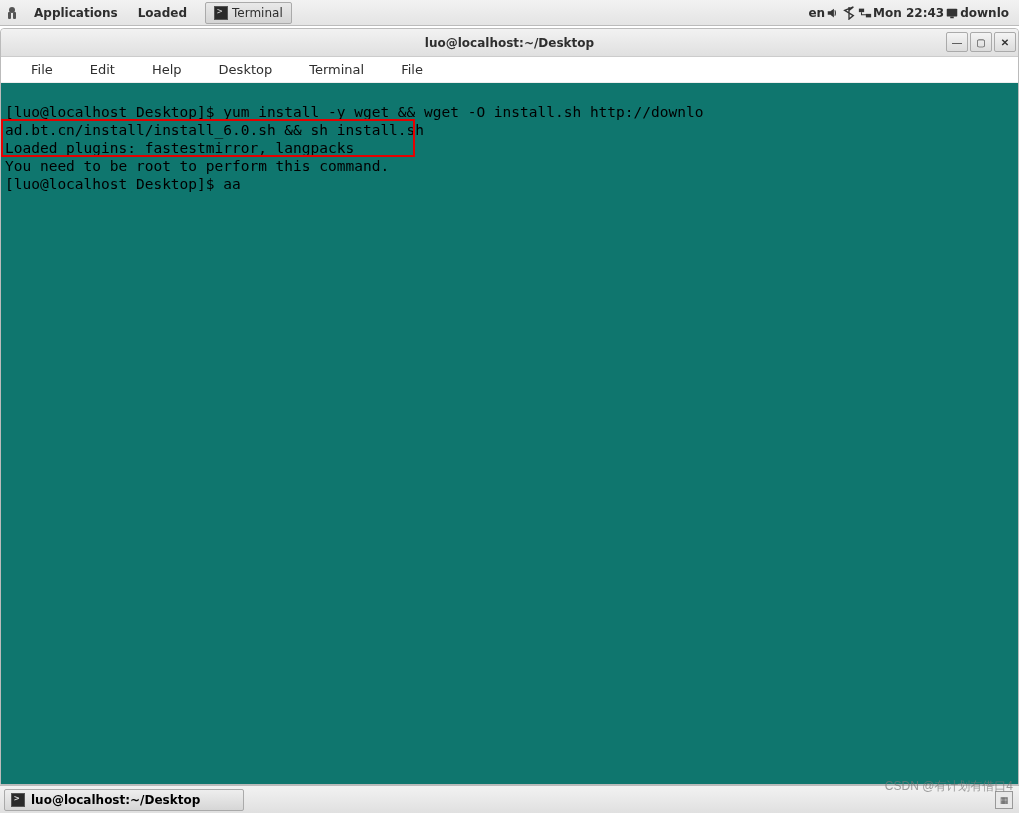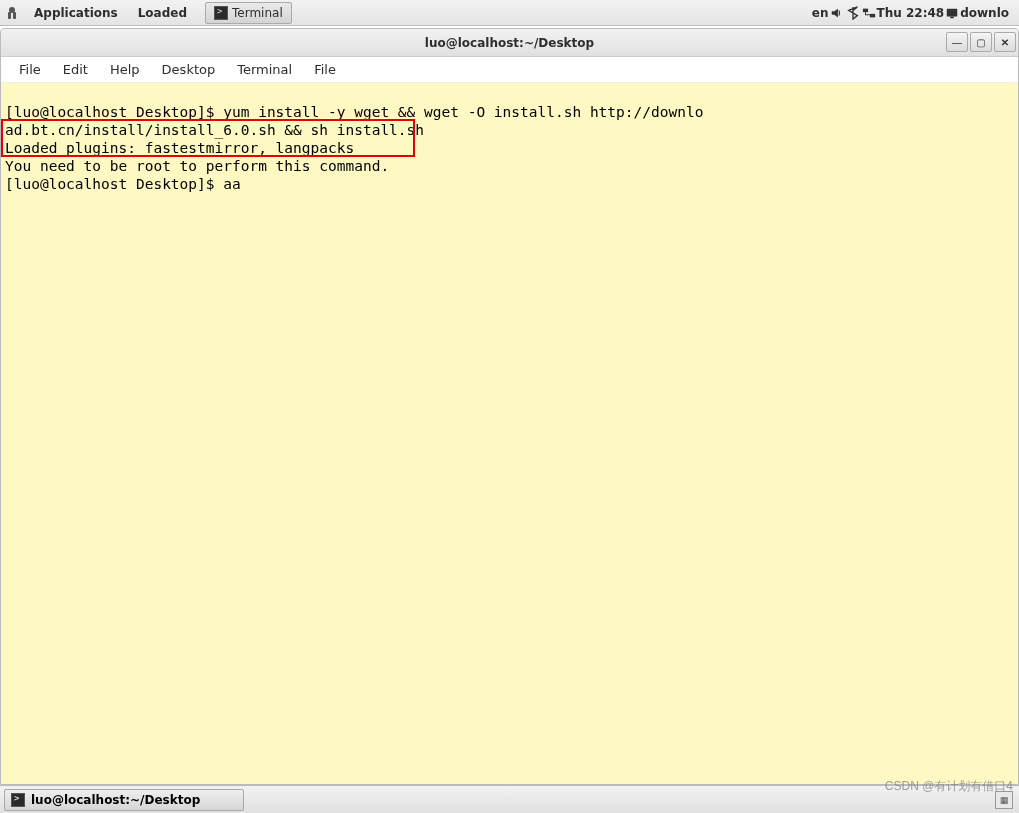--- a/index.html
+++ b/index.html
@@ -18,23 +18,23 @@
   .tray-icon { width: 16px; height: 16px; display: flex; align-items: center; justify-content: center; color: #333; }
   .tray-icon svg { width: 14px; height: 14px; }
   .tray-text { font-size: 12px; font-weight: bold; }
   
   .window { position: absolute; top: 28px; left: 0; right: 0; bottom: 28px; background: #fff; border: 1px solid #bbb; border-radius: 4px 4px 0 0; display: flex; flex-direction: column; }
   .titlebar { height: 28px; background: linear-gradient(to bottom, #f2f2f2, #e0e0e0); border-bottom: 1px solid #ccc; display: flex; align-items: center; justify-content: center; position: relative; border-radius: 4px 4px 0 0; }
   .titlebar-title { font-weight: bold; font-size: 12px; color: #2e2e2e; }
   .win-controls { position: absolute; right: 2px; top: 3px; display: flex; gap: 2px; }
   .win-btn { width: 22px; height: 20px; display: flex; align-items: center; justify-content: center; border: 1px solid #aaa; border-radius: 2px; background: linear-gradient(to bottom,#f4f4f4,#dcdcdc); font-size: 10px; font-family: sans-serif; color: #333; }
   .win-btn.close { font-weight: bold; }
-  .menubar { height: 26px; display: flex; align-items: center; padding: 0 8px; border-bottom: 1px solid #eee; gap: 2px; }
+  .menubar { height: 26px; display: flex; align-items: center; padding: 0 20px; border-bottom: 1px solid #eee; gap: 17px; }
   .menu-item { padding: 3px 10px; font-size: 13px; color: #2e2e2e; }
-  .term-body { flex: 1; background: #fef9c3; padding: 2px 4px; font-family: "DejaVu Sans Mono","Liberation Mono", monospace; font-size: 14.5px; color: #000; line-height: 18px; white-space: pre; overflow: hidden; position: relative; }
+  .term-body { flex: 1; background: #0f766e; padding: 2px 4px; font-family: "DejaVu Sans Mono","Liberation Mono", monospace; font-size: 14.5px; color: #000; line-height: 18px; white-space: pre; overflow: hidden; position: relative; }
   .term-body .line { white-space: pre-wrap; word-break: break-all; }
   .highlight-box { border: 2px solid #e60000; display: inline-block; padding: 0; position: absolute; }
   
   .bottom-panel { position: absolute; bottom: 0; left: 0; right: 0; height: 28px; background: linear-gradient(to bottom,#f2f2f2,#e0e0e0); border-top: 1px solid #bbb; display: flex; align-items: center; padding: 0 4px; }
   .bottom-task { display: flex; align-items: center; gap: 6px; padding: 2px 12px 2px 6px; background: linear-gradient(to bottom,#eee,#d6d6d6); border: 1px solid #aaa; border-radius: 2px; height: 22px; min-width: 240px; font-weight: bold; font-size: 12px; }
   .bottom-task .tb-icon { width: 14px; height: 14px; background: #2a2a2a; border: 1px solid #555; position: relative; }
   .bottom-task .tb-icon::after { content: ">"; position: absolute; color: #ddd; font-size: 9px; top: -1px; left: 2px; font-family: monospace; }
   .watermark { position: absolute; right: 6px; bottom: 18px; color: rgba(120,120,120,0.7); font-size: 12px; font-family: sans-serif; pointer-events: none; }
   .ws-switcher { width: 18px; height: 18px; border: 1px solid #999; background: #e8e8e8; display: flex; align-items: center; justify-content: center; margin-left: auto; margin-right: 2px; font-size: 9px; color: #555; }
 </style>
@@ -64,21 +64,21 @@
           <path d="M8 1v14l5-4-10-6 10-4-5 4"></path>
         </svg>
     </span>
     <span class="tray-icon">
       <svg viewBox="0 0 16 16" fill="#333">
           <rect x="1" y="3" width="6" height="4"></rect>
           <rect x="9" y="9" width="6" height="4"></rect>
           <path d="M4 7v3h7" stroke="#333" fill="none" stroke-width="1.2"></path>
         </svg>
     </span>
-    <span class="tray-text">Thu 22:48</span>
+    <span class="tray-text">Mon 22:43</span>
     <span class="tray-icon">
       <svg viewBox="0 0 16 16" fill="#333">
           <rect x="2" y="3" width="12" height="9" rx="1"></rect>
           <rect x="6" y="12" width="4" height="2"></rect>
         </svg>
     </span>
     <span class="tray-text">downlo</span>
   </div>
 </div>
 

